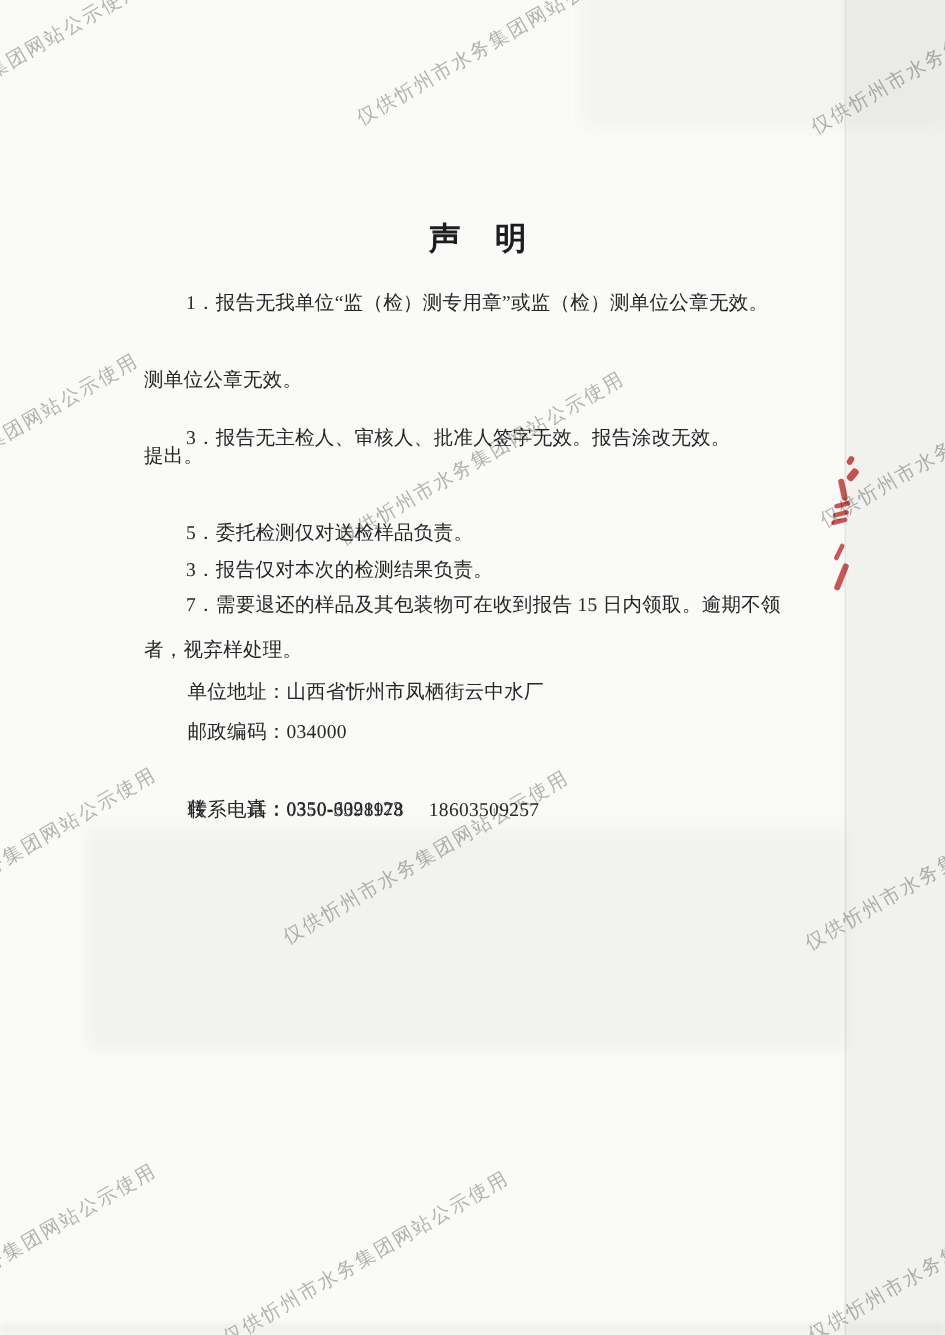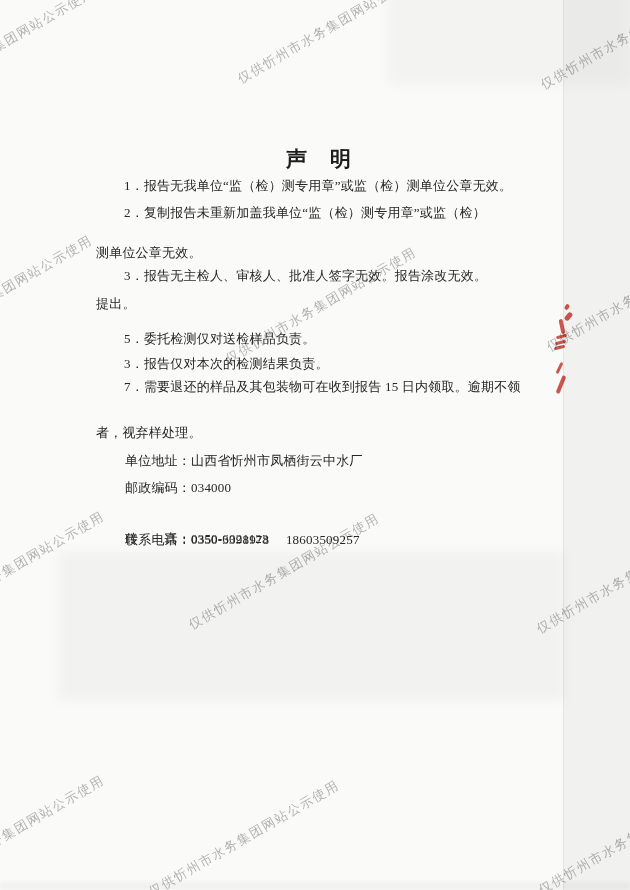--- a/index.html
+++ b/index.html
@@ -43,21 +43,21 @@
     text-align:center;
     font-size:21px;font-weight:bold;letter-spacing:1px;
     font-family:"Liberation Sans","DejaVu Sans",sans-serif;
     color:#1d1d1d;
   }
   .tline{
     position:absolute;left:96px;
     font-size:13px;line-height:15px;white-space:nowrap;
     letter-spacing:0.2px;
   }
-  .tline.ind{left:124px;}
+  .tline.ind{left:124px;margin-top:16px;}
   .cline{
     position:absolute;left:125px;
     font-size:13px;line-height:15px;white-space:nowrap;
     letter-spacing:0.2px;
     text-align:center;
   }
   
   .wm-layer{position:absolute;left:0;top:0;width:100%;height:100%;z-index:2;
     pointer-events:none;mix-blend-mode:multiply;}
   .wm{
@@ -88,21 +88,20 @@
 
   <div class="shade shade-topright"></div>
   <div class="shade shade-midband"></div>
   <div class="shade shade-right"></div>
   <div class="shade shade-bottom"></div>
 
   <div class="doc">
     <div class="title">声　明</div>
 
     <div class="tline ind" style="top:178px">1．报告无我单位“监（检）测专用章”或监（检）测单位公章无效。</div>
-    <div class="tline ind" style="top:205px">2．复制报告未重新加盖我单位“监（检）测专用章”或监（检）</div>
     <div class="tline" style="top:245px">测单位公章无效。</div>
     <div class="tline ind" style="top:268px">3．报告无主检人、审核人、批准人签字无效。报告涂改无效。</div>
     <div class="tline" style="top:296px">提出。</div>
     <div class="tline ind" style="top:331px">5．委托检测仅对送检样品负责。</div>
     <div class="tline ind" style="top:356px">3．报告仅对本次的检测结果负责。</div>
     <div class="tline ind" style="top:379px">7．需要退还的样品及其包装物可在收到报告 15 日内领取。逾期不领</div>
     <div class="tline" style="top:425px">者，视弃样处理。</div>
 
     <div class="cline" style="top:453px">单位地址：山西省忻州市凤栖街云中水厂</div>
     <div class="cline" style="top:480px">邮政编码：034000</div>

